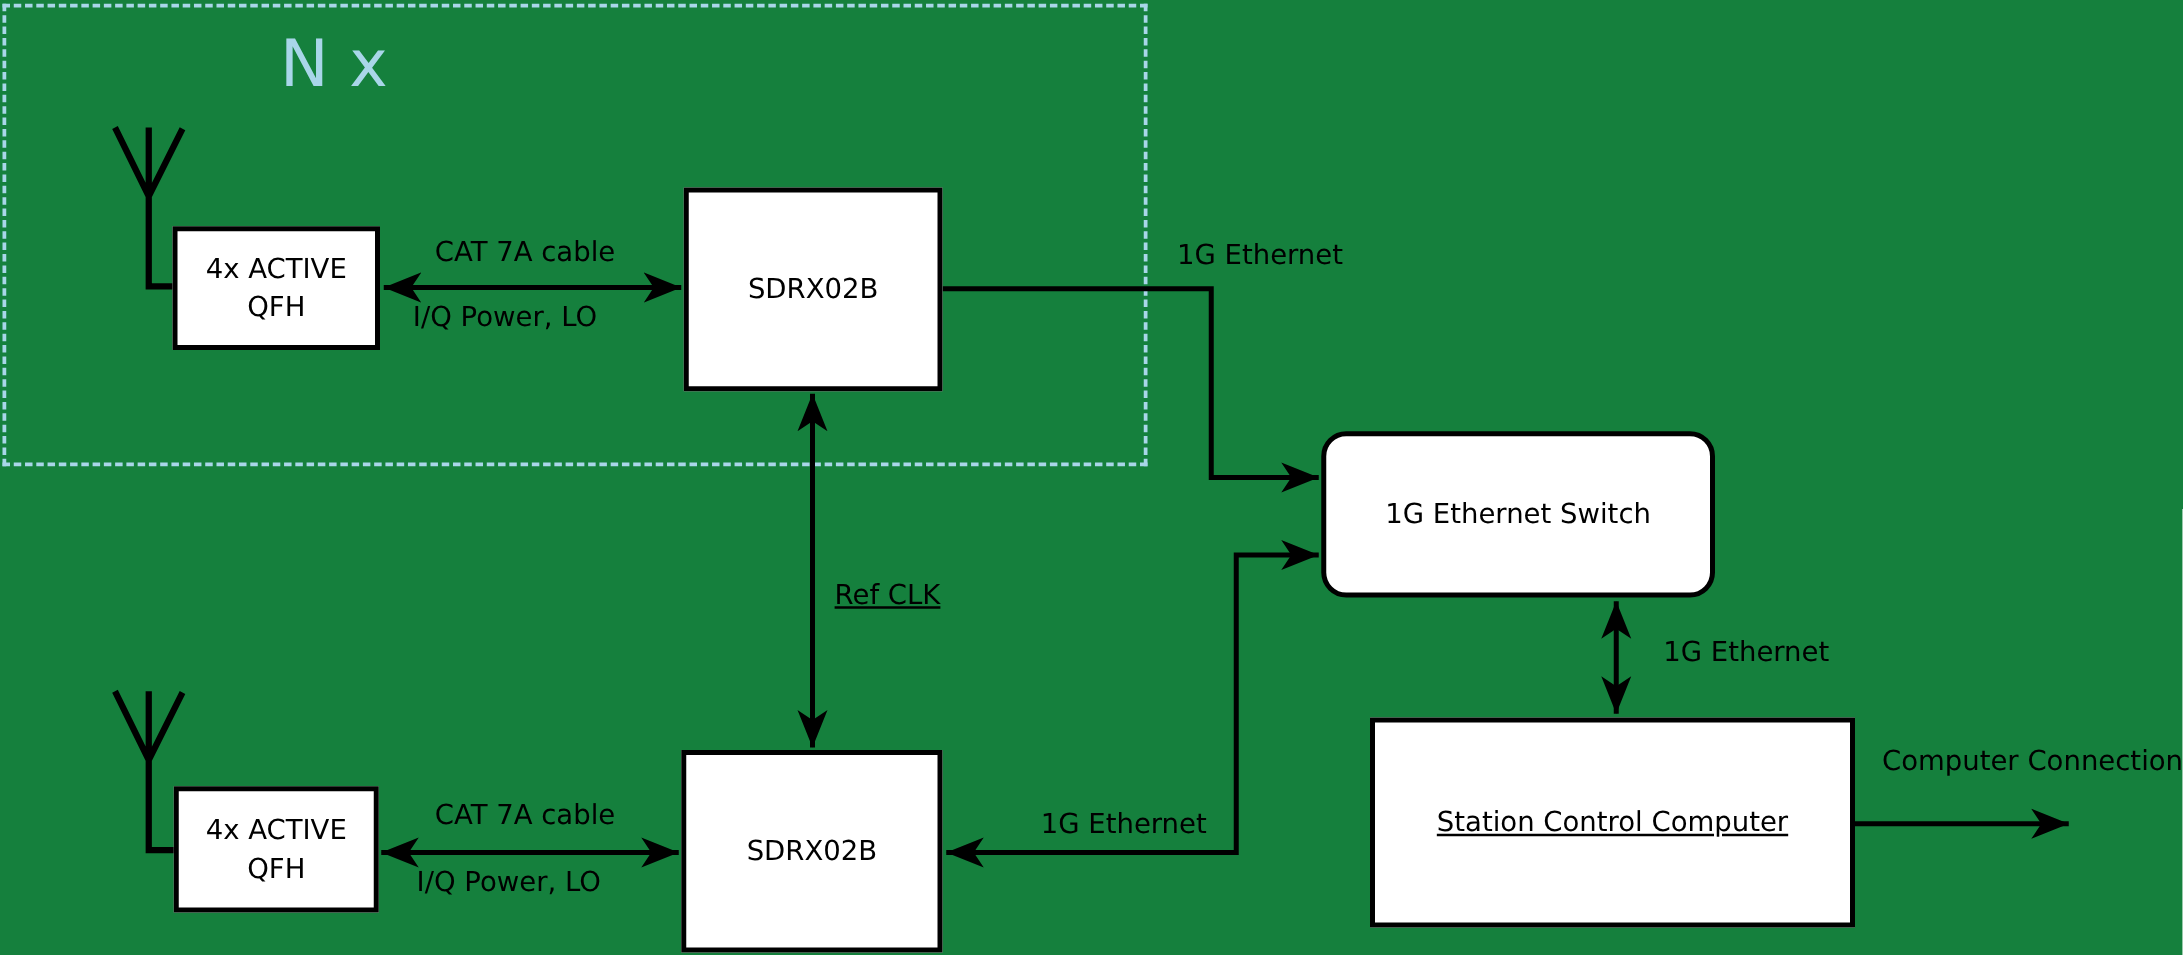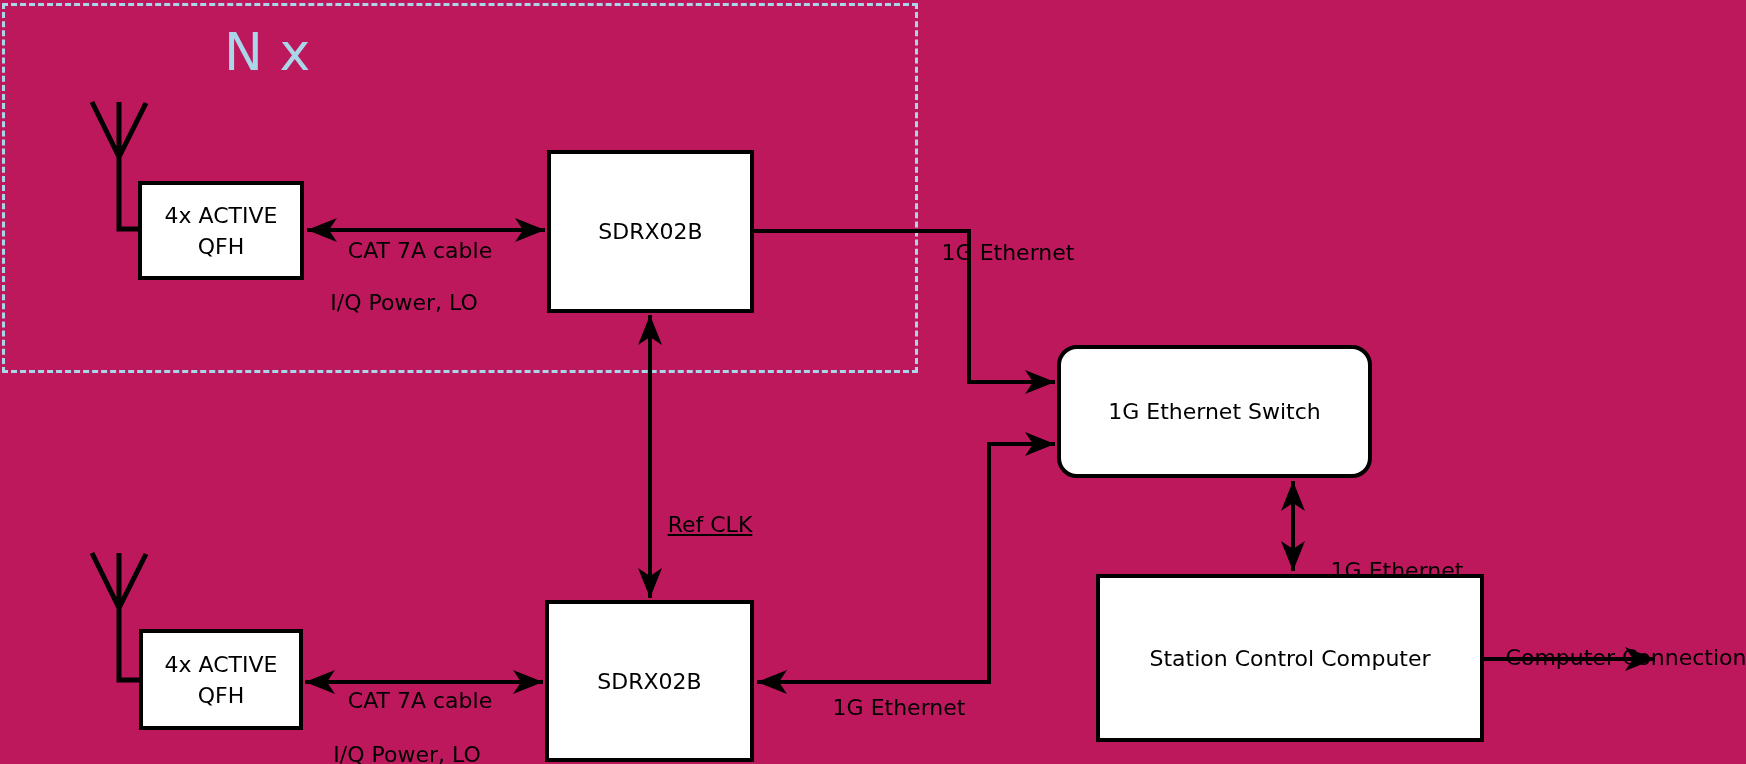--- a/index.html
+++ b/index.html
@@ -1,20 +1,20 @@
 <!DOCTYPE html>
 <html><head>
 <meta charset="utf-8">
 <style>
   html, body { margin: 0; padding: 0; background: #ffffff; }
   #stage {
     position: relative;
     width: 1746px;
     height: 764px;
-    background: #be185d;
+    background: #15803d;
     font-family: "DejaVu Sans", "Liberation Sans", sans-serif;
     color: #000000;
     overflow: hidden;
   }
   #wires { position: absolute; left: 0; top: 0; width: 1746px; height: 764px; }
   .group-box {
     position: absolute;
     left: 2px; top: 3px;
     width: 916px; height: 370px;
     border: 3px dashed #a9d6e9;
@@ -39,28 +39,27 @@
     text-align: center;
     font-size: 22px;
     line-height: 31px;
     white-space: nowrap;
   }
   #qfh-top      { left: 138px;  top: 181px; width: 166px; height: 99px;  }
   #sdrx-top     { left: 547px;  top: 150px; width: 207px; height: 163px; }
   #qfh-bottom   { left: 139px;  top: 629px; width: 164px; height: 101px; }
   #sdrx-bottom  { left: 545px;  top: 600px; width: 209px; height: 162px; }
   #eth-switch   { left: 1057px; top: 345px; width: 315px; height: 133px; border-radius: 20px; }
-  #station-computer { left: 1096px; top: 574px; width: 388px; height: 168px; }
+  #station-computer { left: 1096px; top: 574px; width: 388px; height: 168px; text-decoration: underline; }
   .edge-label {
     position: absolute;
     transform: translateX(-50%);
     font-size: 22px;
     line-height: 24px;
     white-space: nowrap;
-    margin-top: 48px;
   }
   #lbl-cat7a-top    { left: 420px;  top: 191px; }
   #lbl-iq-top       { left: 404px;  top: 243px; }
   #lbl-eth-top      { left: 1008px; top: 193px; }
   #lbl-ref-clk      { left: 710px;  top: 465px; text-decoration: underline; }
   #lbl-cat7a-bottom { left: 420px;  top: 641px; }
   #lbl-iq-bottom    { left: 407px;  top: 695px; }
   #lbl-eth-bottom   { left: 899px;  top: 648px; }
   #lbl-eth-right    { left: 1397px; top: 511px; }
   #lbl-internet     { left: 1626px; top: 598px; }

